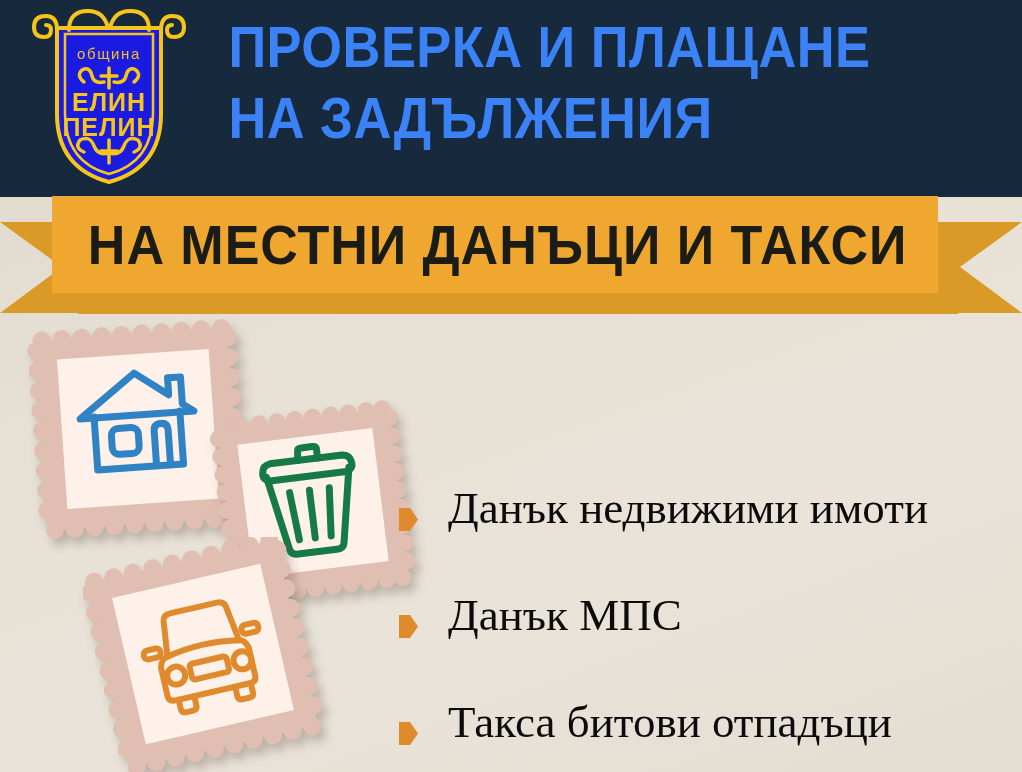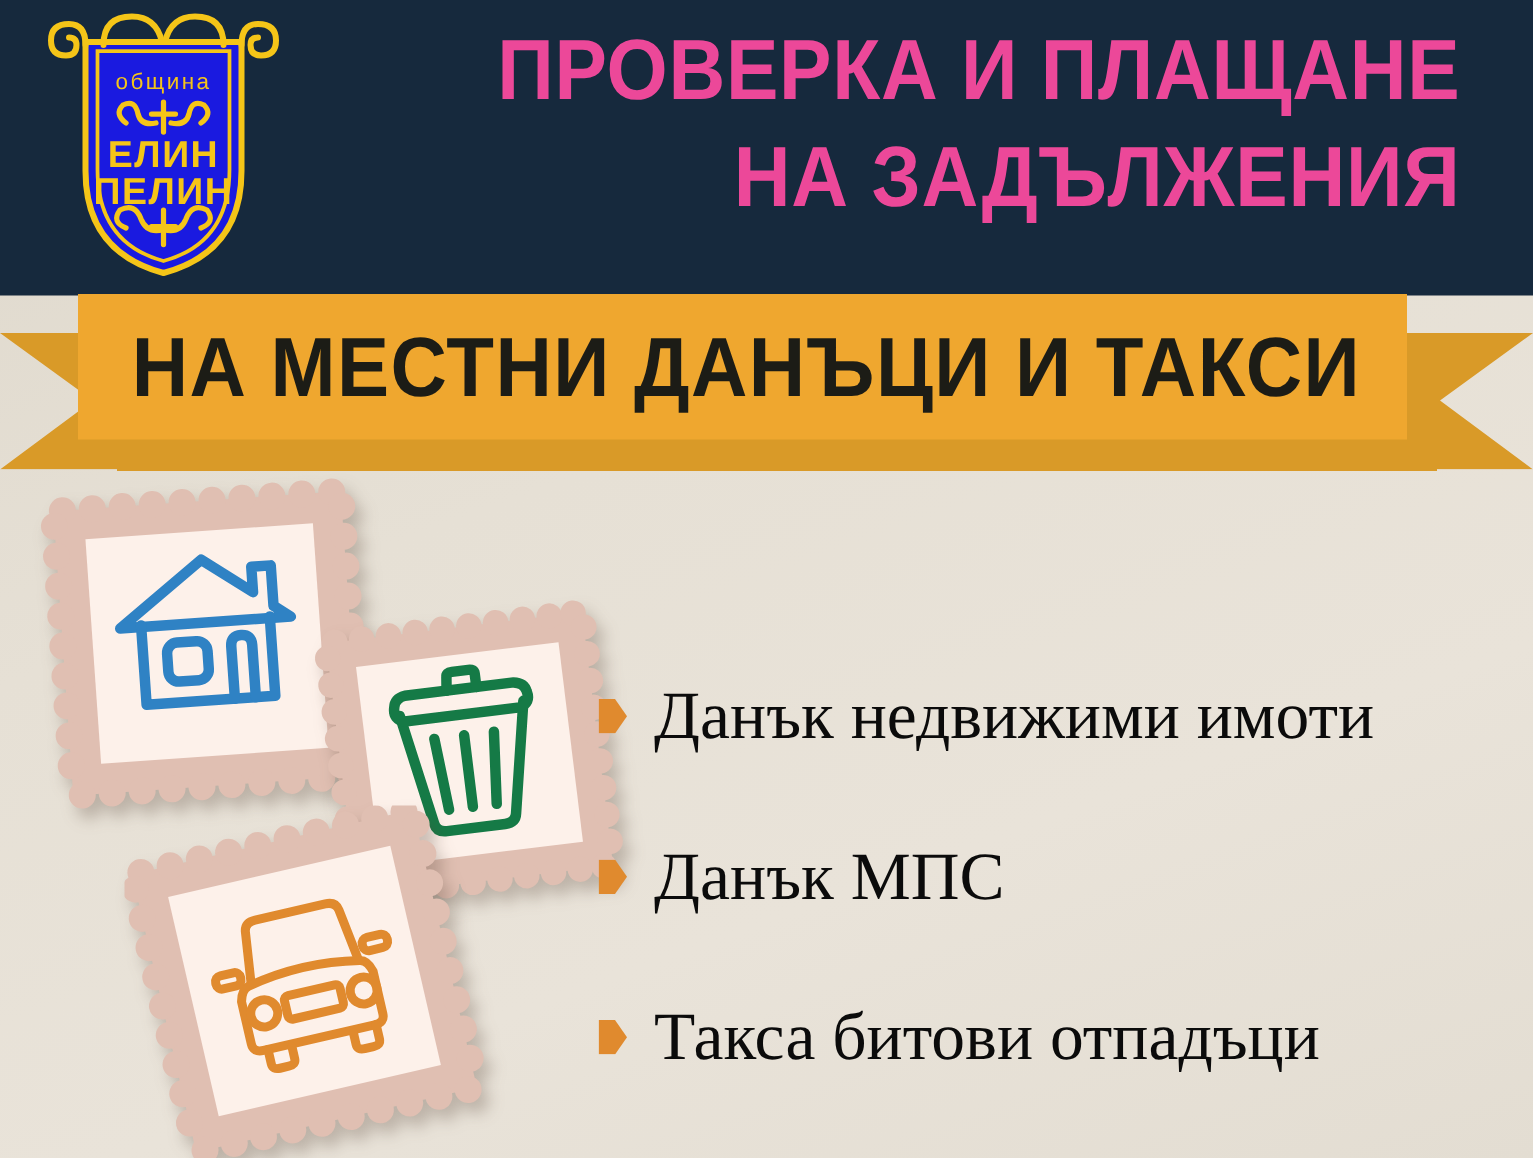--- a/index.html
+++ b/index.html
@@ -36,22 +36,22 @@
     top: 6px;
     width: 162px;
     height: 182px;
   }
 
   .header-titles {
     position: absolute;
     left: 196px;
     top: 18px;
     width: 810px;
-    text-align: right;
-    color: #ec4899;
+    text-align: left;
+    color: #3b82f6;
     font-weight: bold;
     letter-spacing: 0.5px;
     line-height: 1.02;
   }
   .title-line1 {
     display: block;
     font-size: 57px;
     transform: scaleX(0.92);
     white-space: nowrap;
   }
@@ -129,22 +129,23 @@
   
   .bullets {
     position: absolute;
     left: 399px;
     top: 424px;
     width: 610px;
     z-index: 4;
   }
   .bullet-row {
     display: flex;
-    align-items: center;
+    align-items: flex-end;
     height: 107px;
+    gap: 12px;
   }
   .bullet-marker {
     flex: 0 0 auto;
     width: 19px;
     height: 23px;
     margin-right: 18px;
     background: #e08a2e;
     clip-path: polygon(0 0, 11px 0, 19px 11.5px, 11px 23px, 0 23px);
   }
   .bullet-label {

